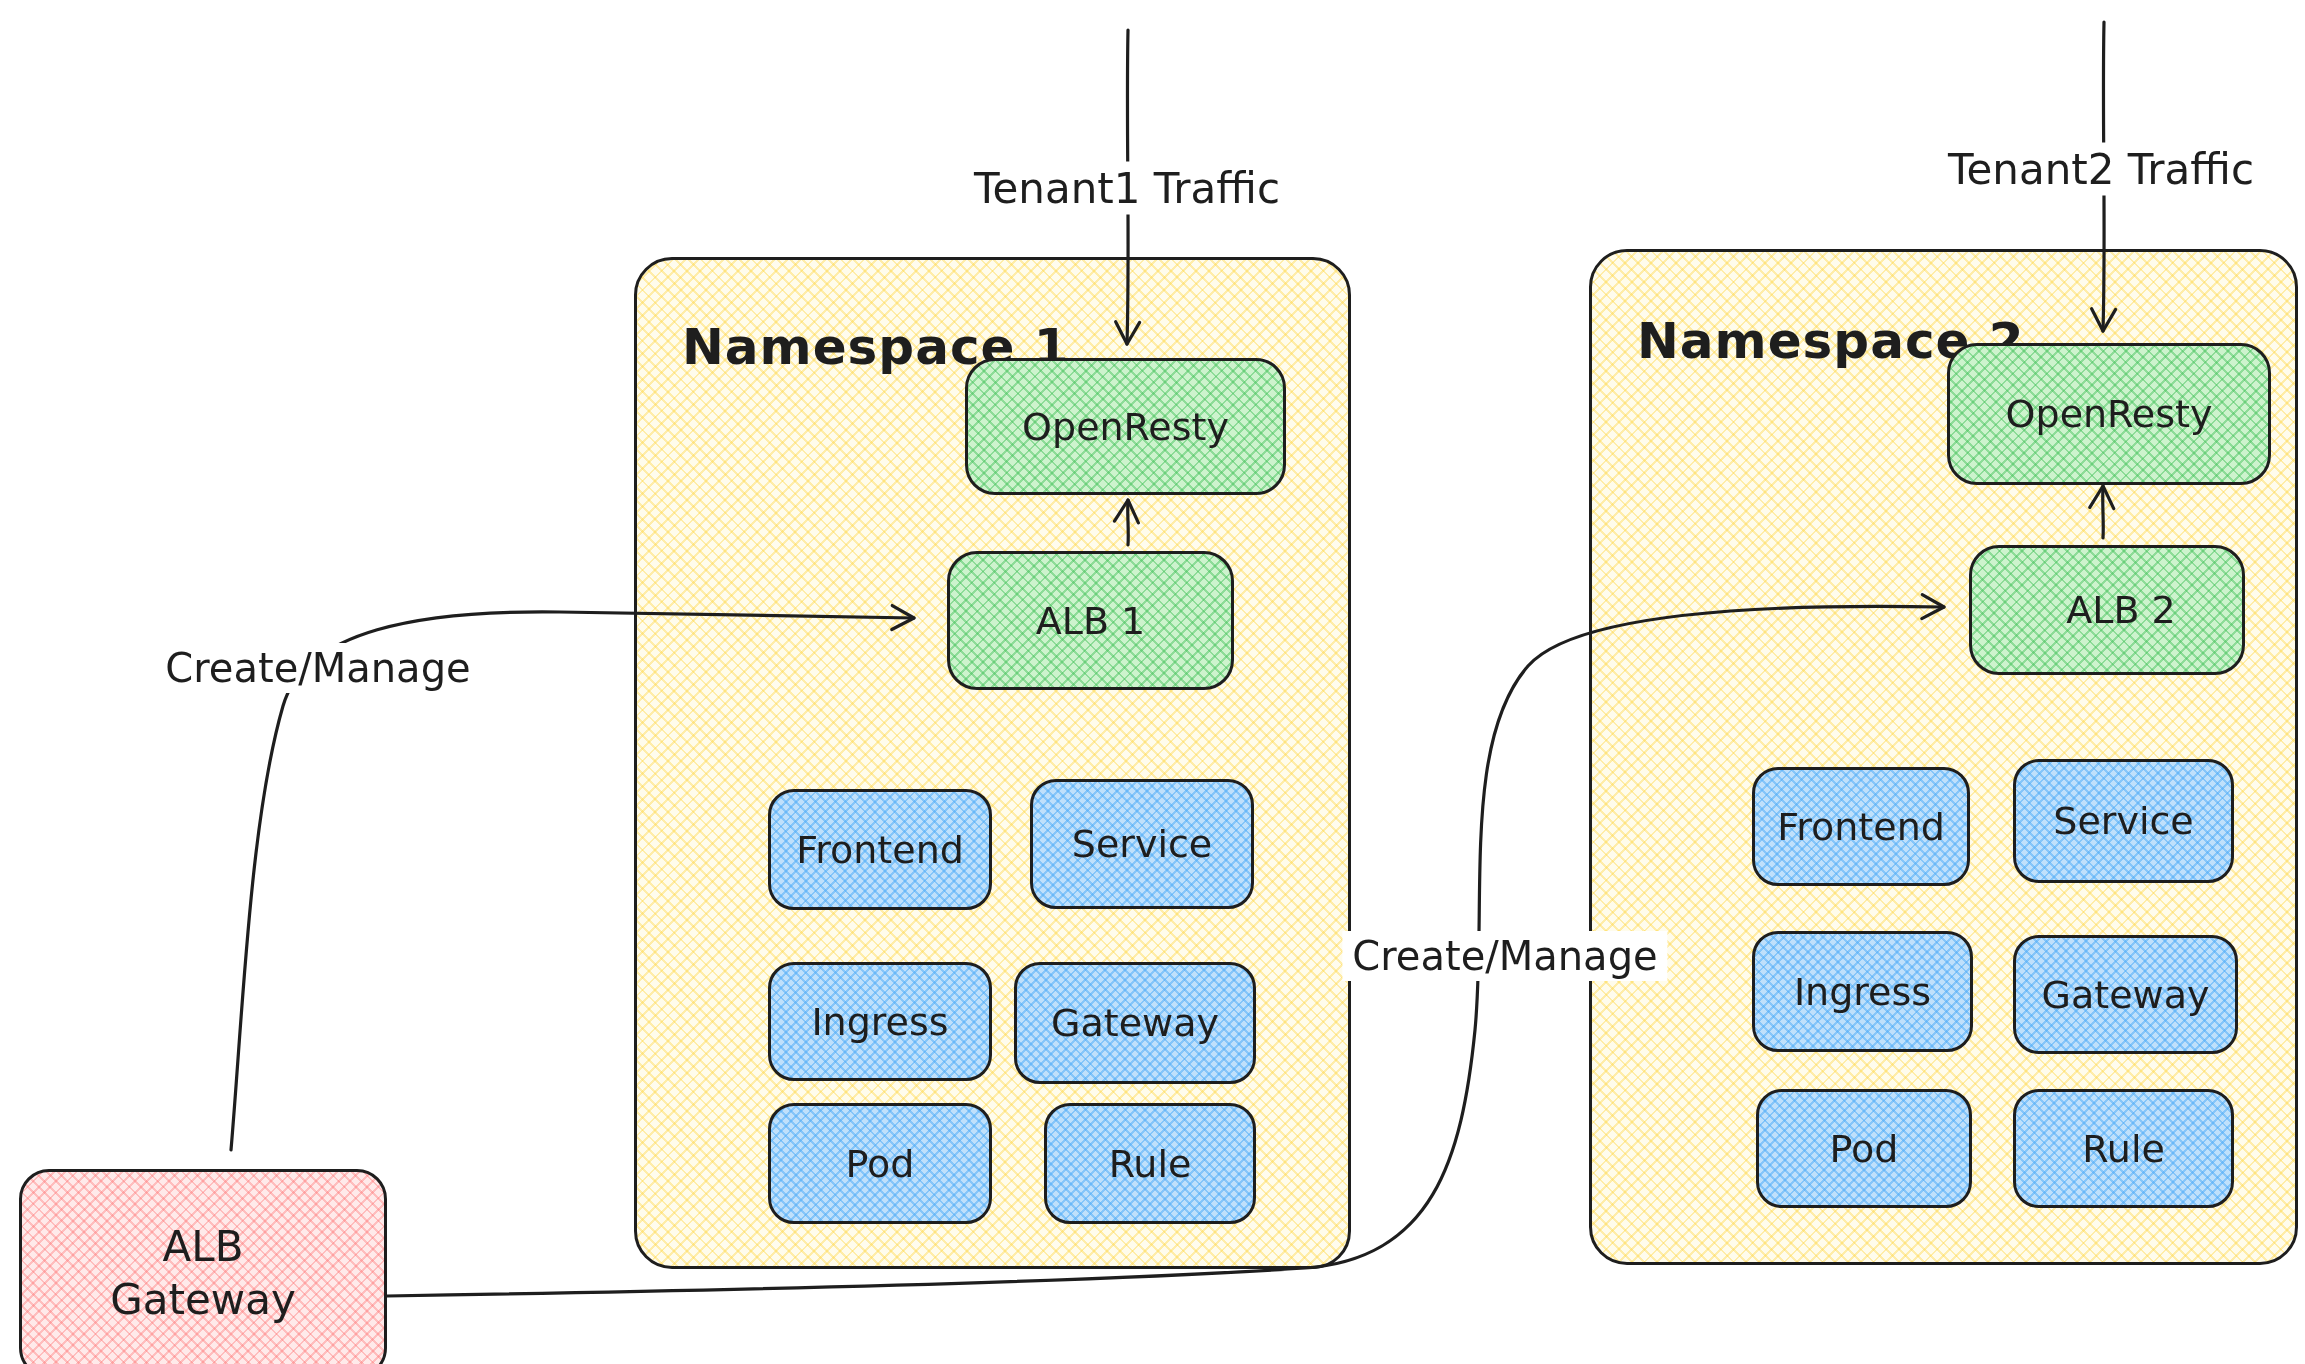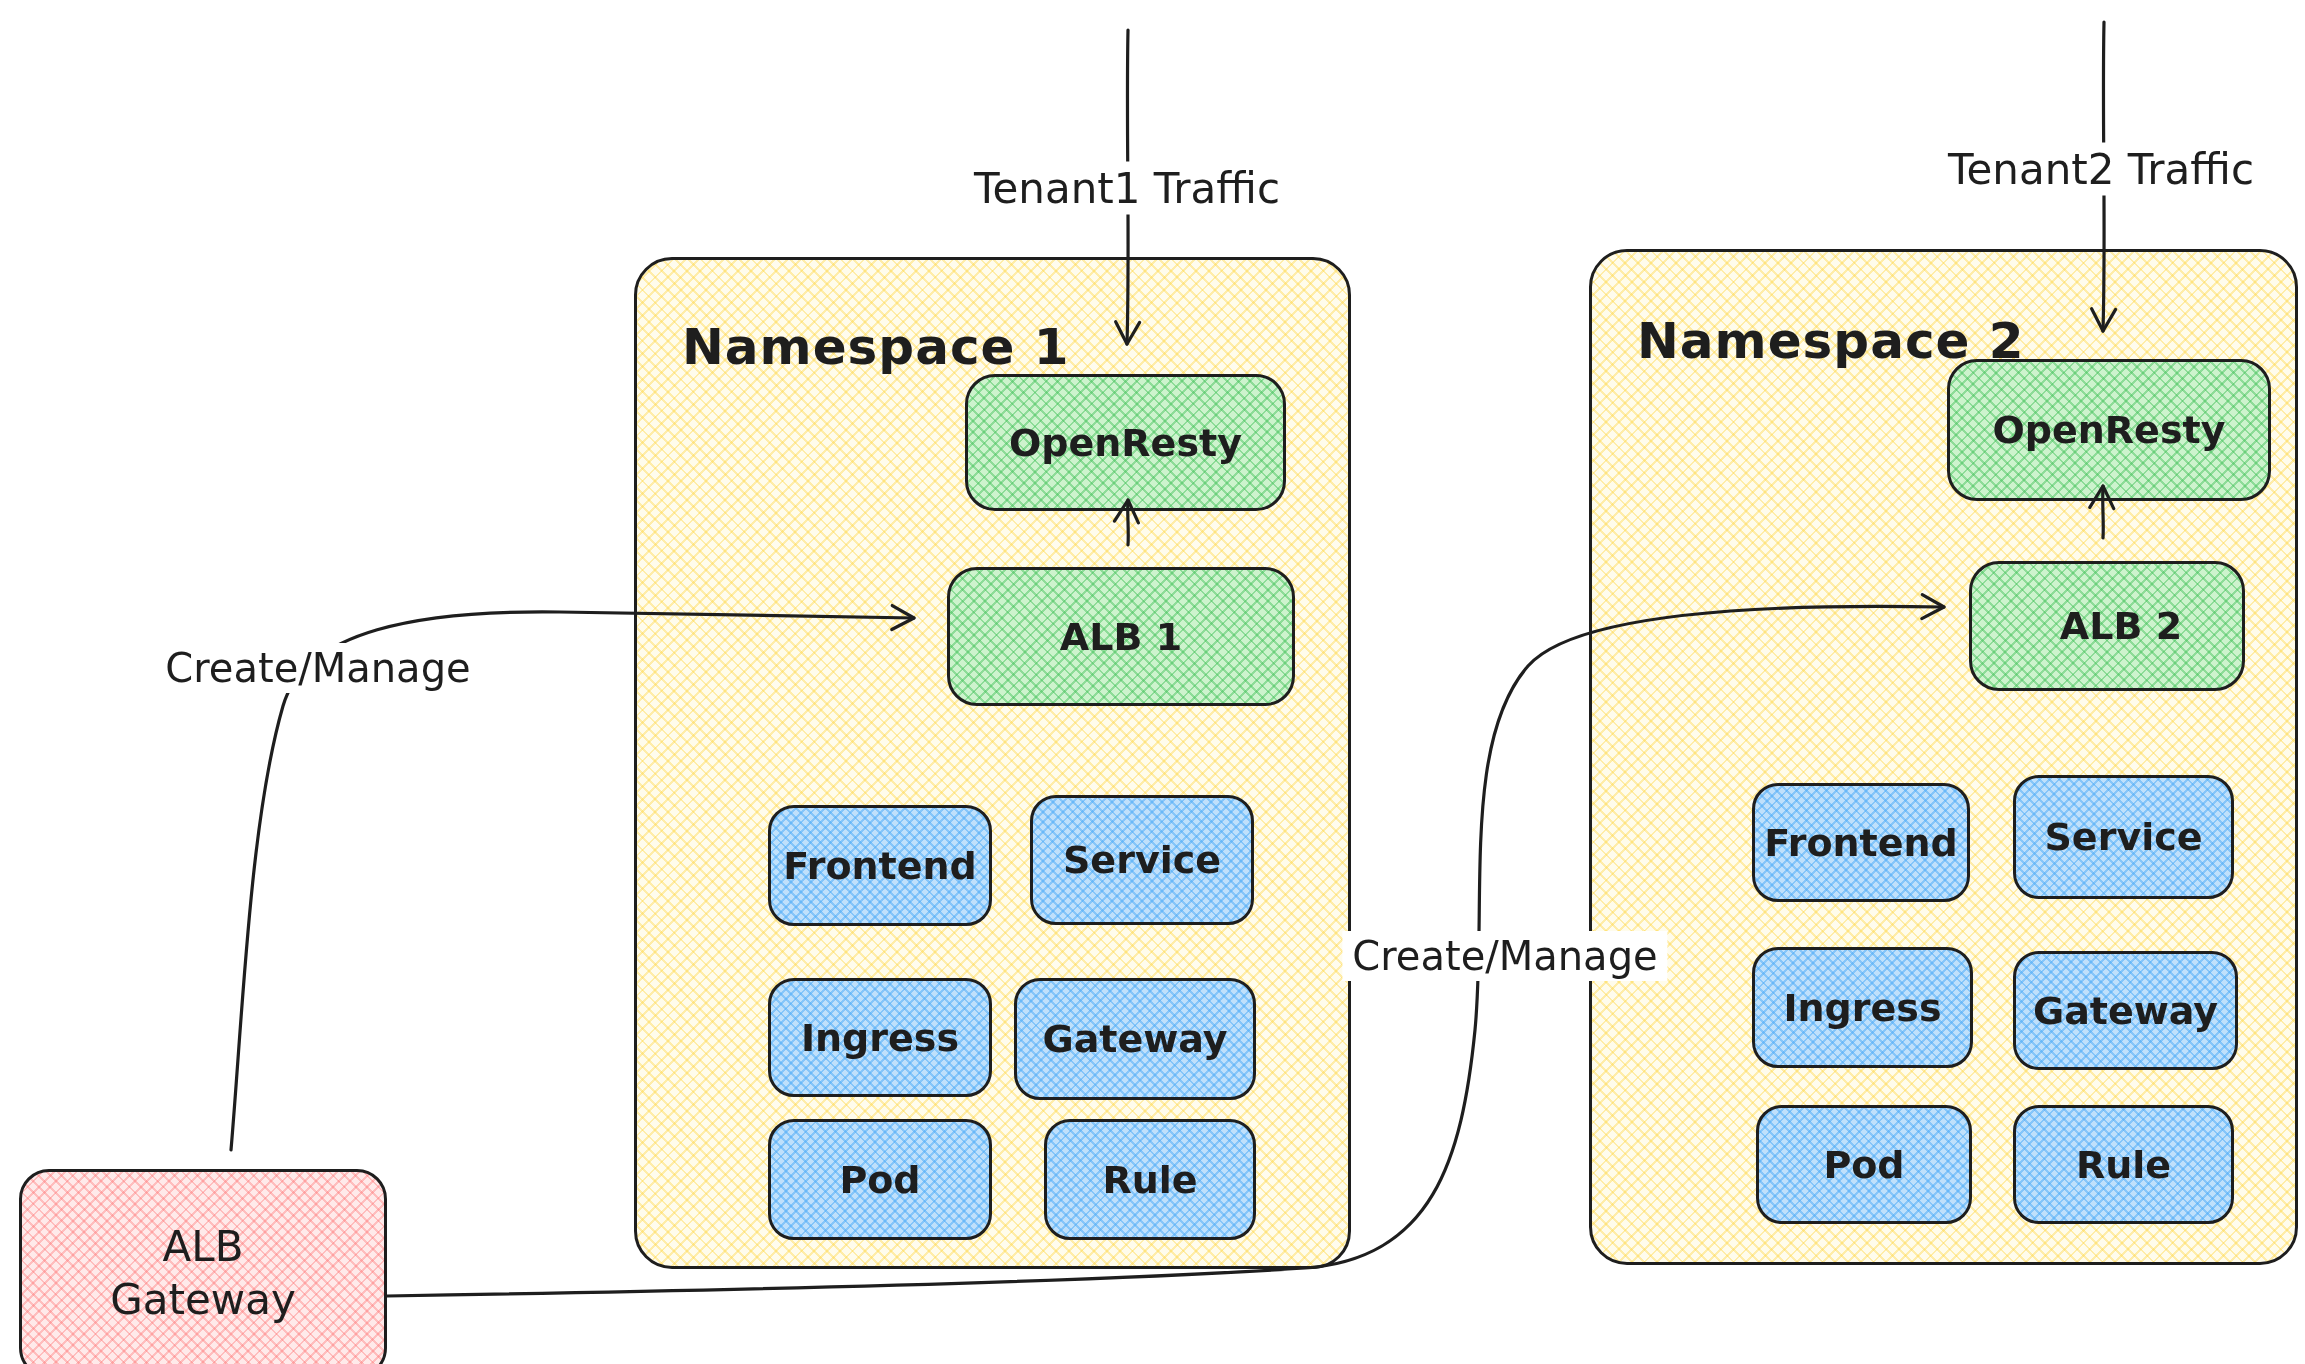--- a/index.html
+++ b/index.html
@@ -20,38 +20,38 @@
   }
   .ns1 { left:634px;  top:257px; width:717px; height:1012px; }
   .ns2 { left:1589px; top:249px; width:709px; height:1016px; }
 
   .ns-title { position:absolute; font-size:50px; font-weight:600; letter-spacing:1px; }
   .ns1 .ns-title { left:45px; top:58px; }
   .ns2 .ns-title { left:45px; top:60px; }
 
   .node {
     position:absolute; display:flex; align-items:center; justify-content:center;
-    border:3px solid #1e1e1e; font-size:38px; font-weight:700; z-index:2; white-space:nowrap;margin-top:16px;
+    border:3px solid #1e1e1e; font-size:38px; font-weight:400; z-index:2; white-space:nowrap;
   }
   .green {
     border-radius:30px; background-color:#cdf3cd;
     background-image:
       repeating-linear-gradient(45deg,  rgba(64,192,87,.45) 0 2px, transparent 2px 8px),
       repeating-linear-gradient(-45deg, rgba(64,192,87,.45) 0 2px, transparent 2px 8px);
   }
   .blue {
     border-radius:26px; background-color:#bfe0fb;
     background-image:
       repeating-linear-gradient(45deg,  rgba(77,171,247,.5) 0 2px, transparent 2px 7px),
       repeating-linear-gradient(-45deg, rgba(77,171,247,.5) 0 2px, transparent 2px 7px);
   }
 
   
   .ns1 .openresty { left:328px; top:98px;  width:321px; height:137px; }
-  .ns1 .alb      { left:310px; top:291px; width:348px; height:139px; }
+  .ns1 .alb      { left:310px; top:291px; width:287px; height:139px; }
   .ns1 .frontend { left:131px; top:529px; width:224px; height:121px; }
   .ns1 .service  { left:393px; top:519px; width:224px; height:130px; }
   .ns1 .ingress  { left:131px; top:702px; width:224px; height:119px; }
   .ns1 .gateway  { left:377px; top:702px; width:242px; height:122px; }
   .ns1 .pod      { left:131px; top:843px; width:224px; height:121px; }
   .ns1 .rule     { left:407px; top:843px; width:212px; height:121px; }
 
   
   .ns2 .openresty { left:355px; top:91px;  width:324px; height:142px; }
   .ns2 .alb      { left:377px; top:293px; width:276px; height:130px;padding-left:28px; }

